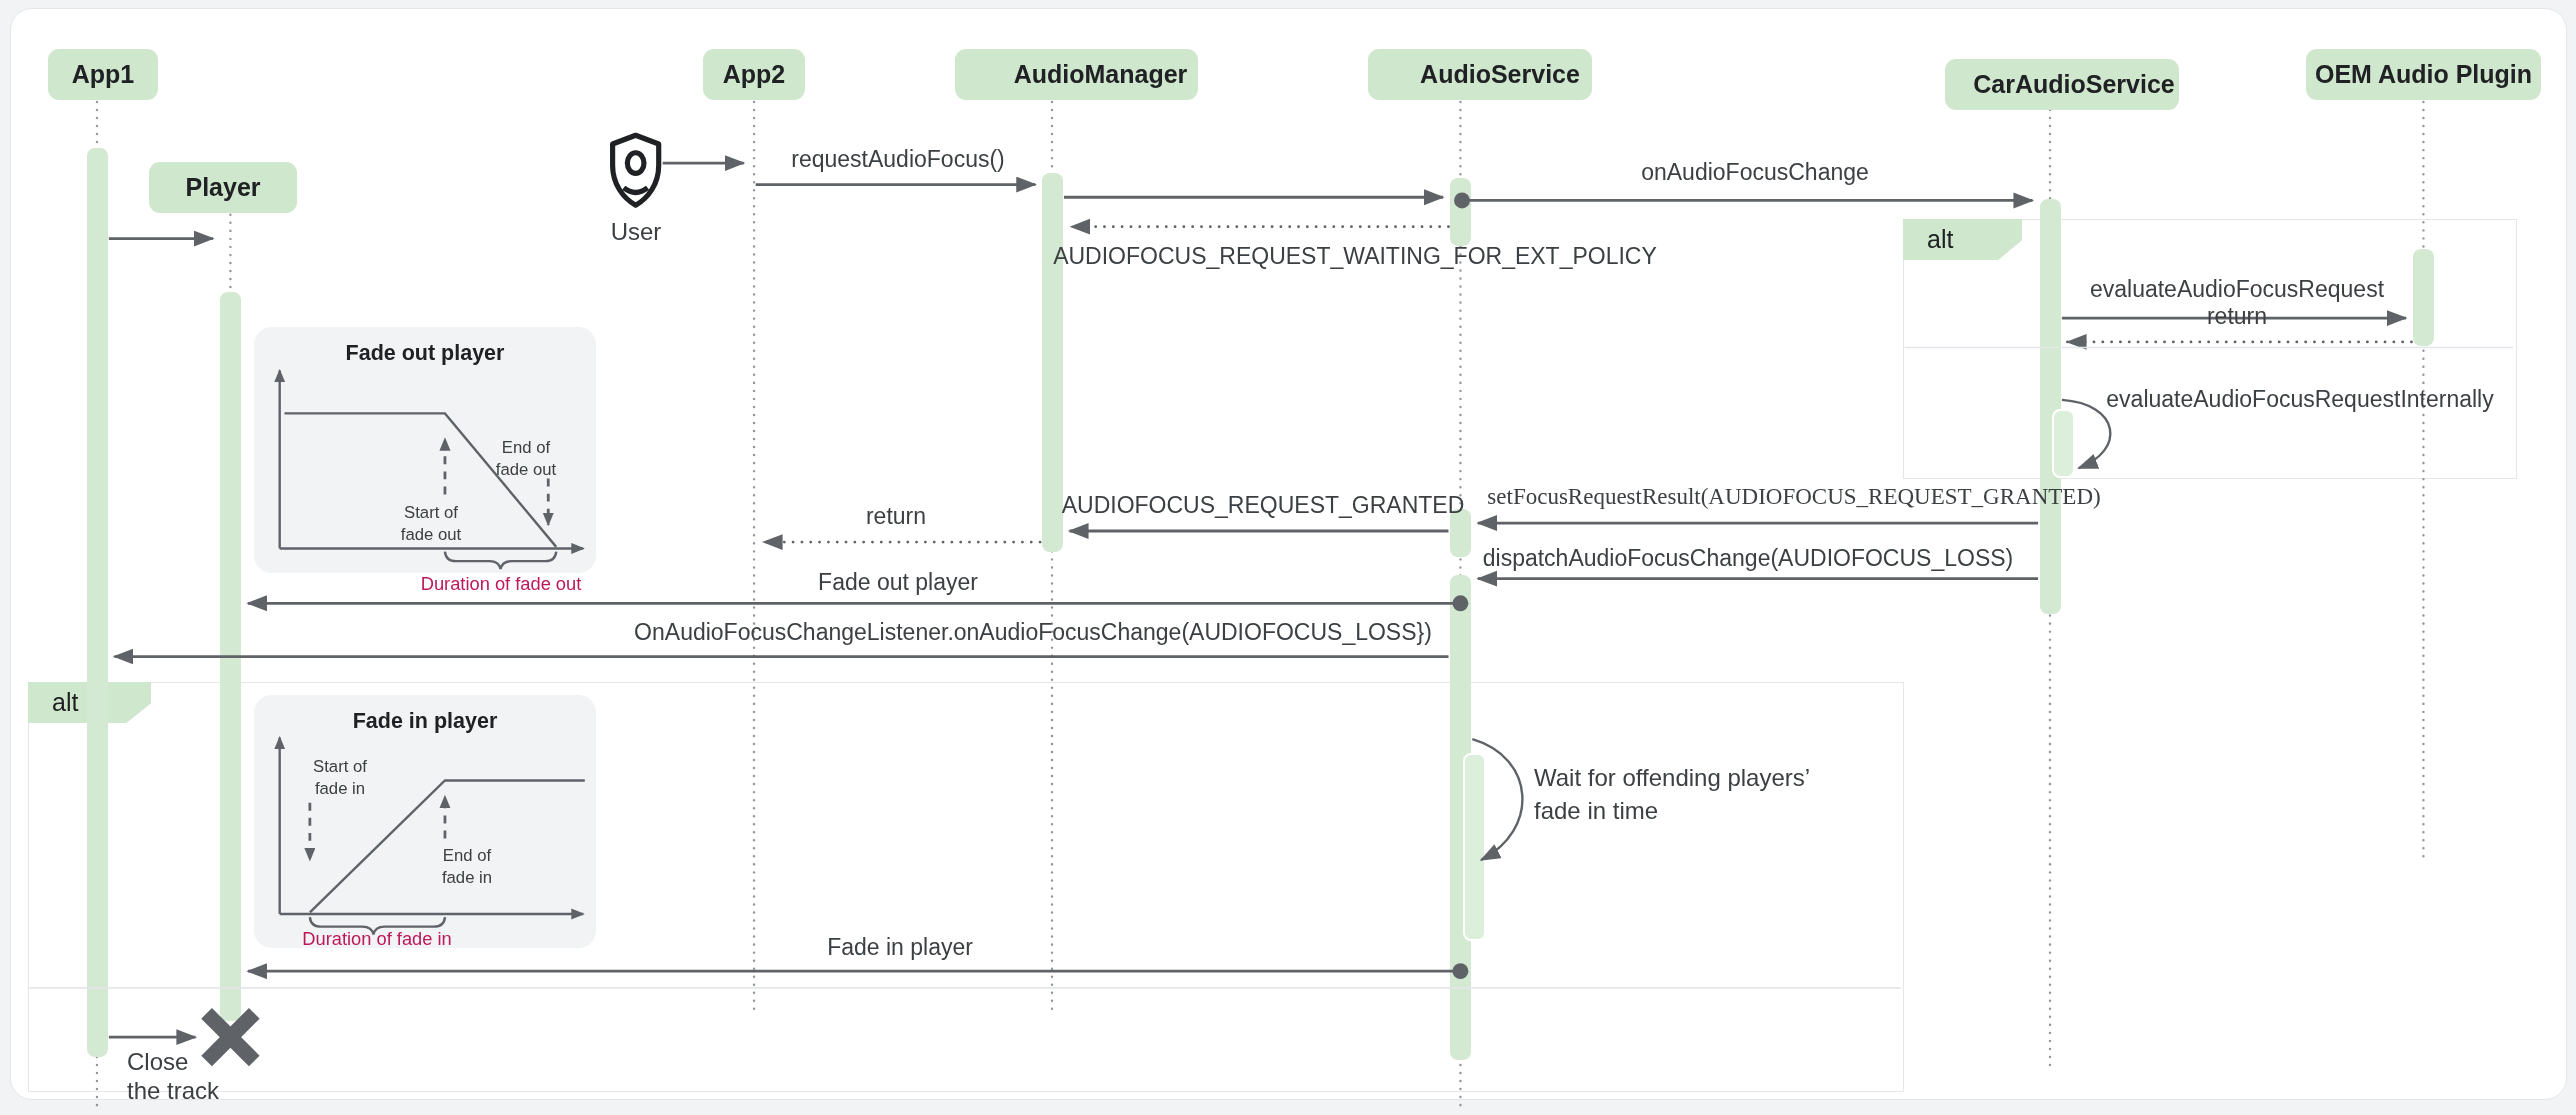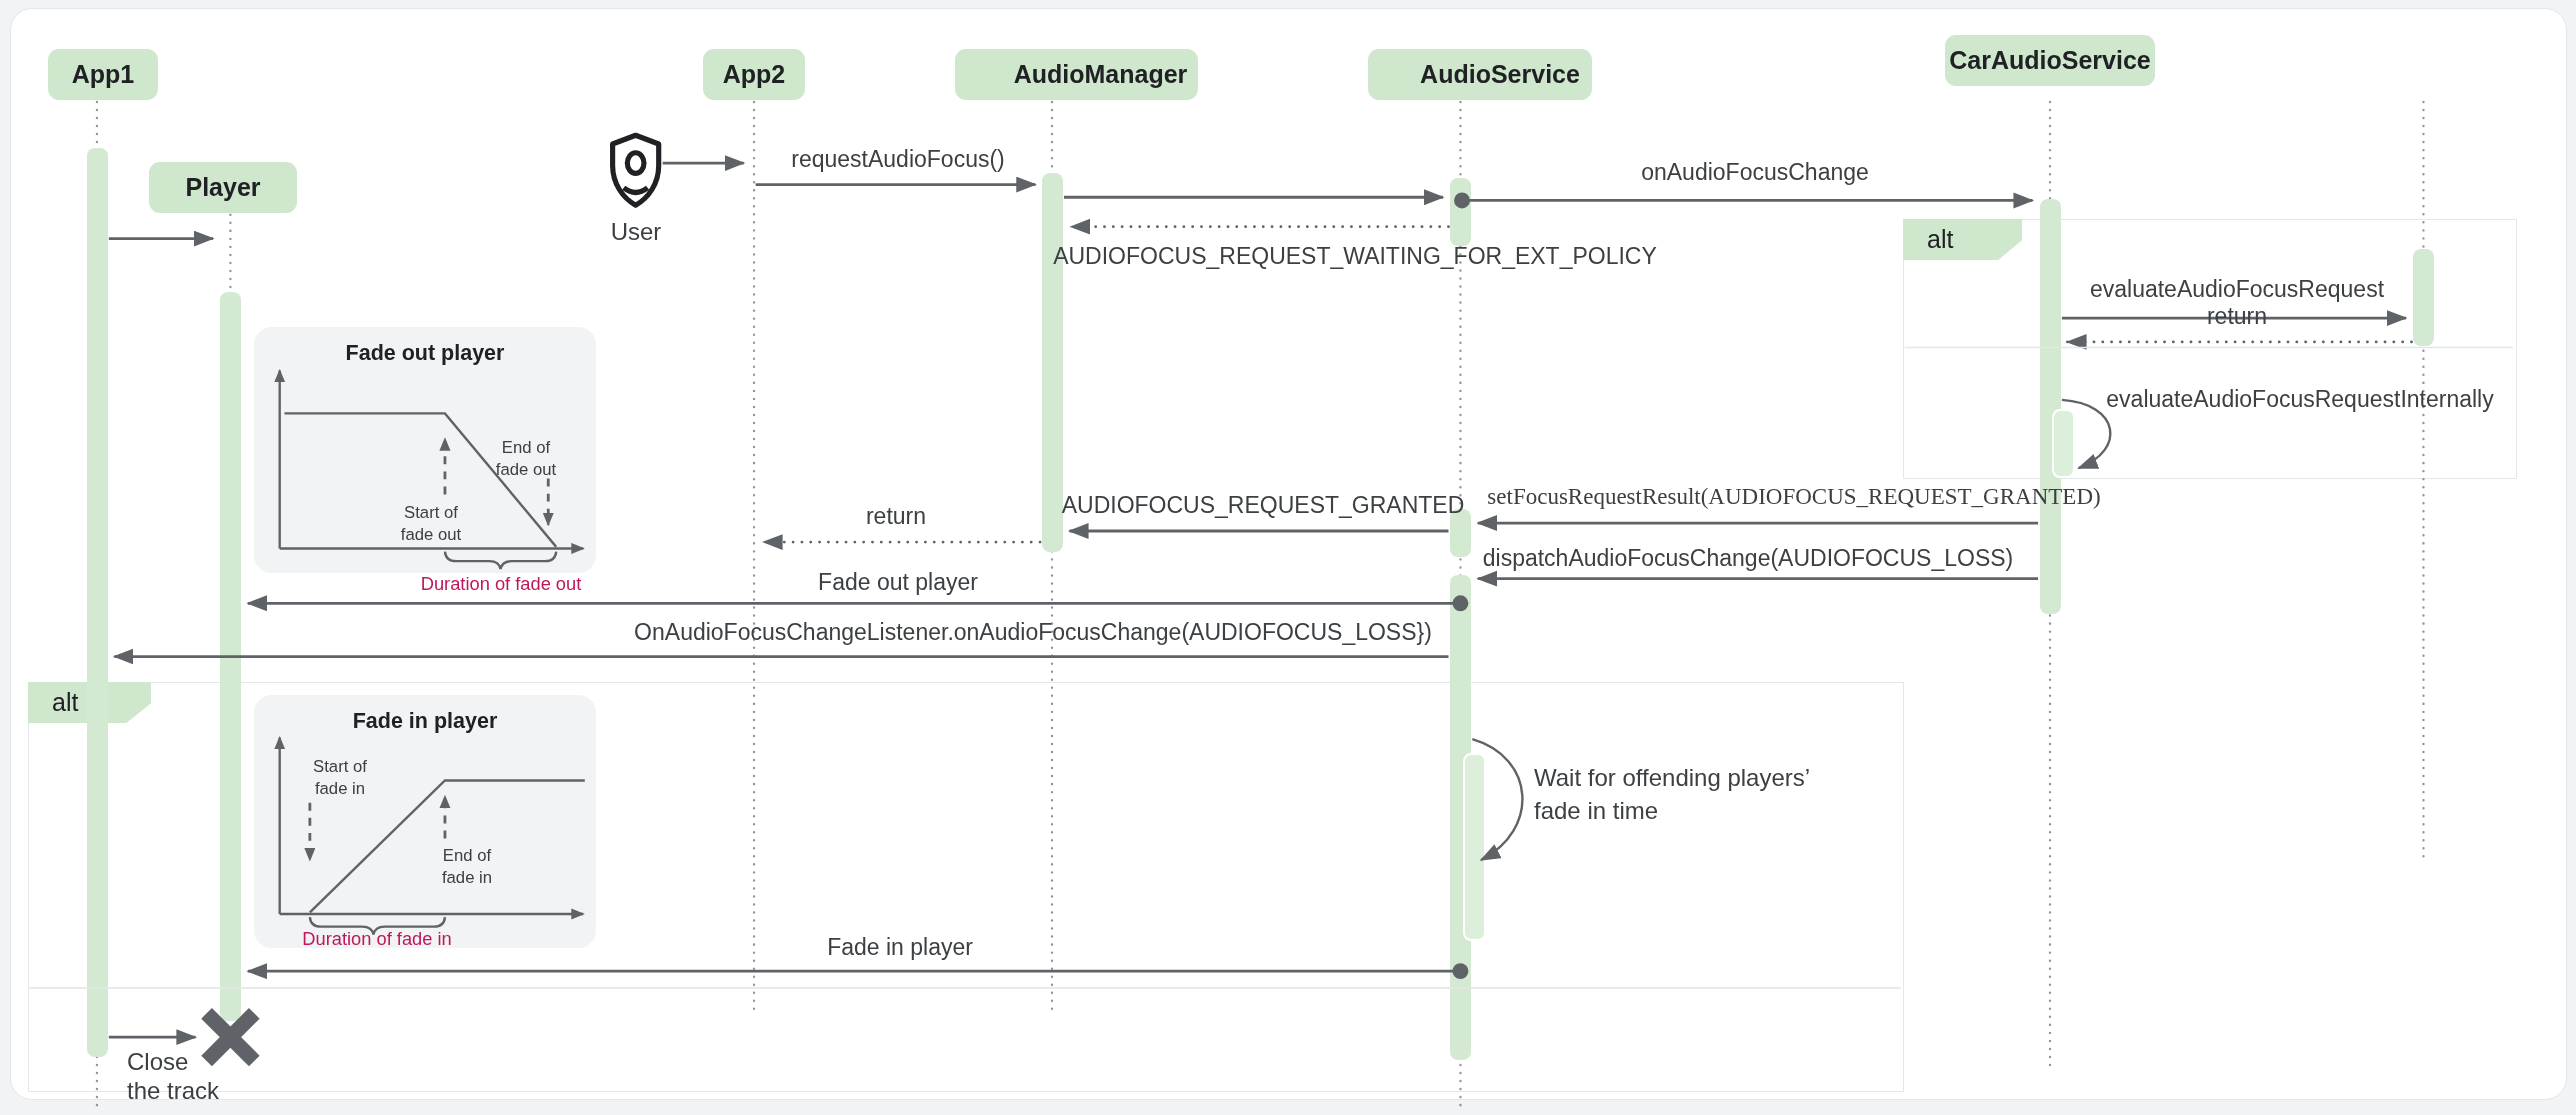--- a/index.html
+++ b/index.html
@@ -70,22 +70,25 @@
     </div>
   <div class="participant" style="left:703px;top:49px;width:102px;">
       <span>App2</span>
     </div>
   <div class="participant" style="left:955px;top:49px;width:195px;padding-left:48px;">
       <span>AudioManager</span>
     </div>
   <div class="participant" style="left:1368px;top:49px;width:184px;padding-left:40px;">
       <span>AudioService</span>
     </div>
-  <div class="participant" style="left:1945px;top:35px;width:210px;">
+  <div class="participant" style="left:1945px;top:59px;width:210px;padding-left:24px;">
       <span>CarAudioService</span>
+    </div>
+  <div class="participant" style="left:2306px;top:49px;width:235px;">
+      <span>OEM Audio Plugin</span>
     </div>
   <div class="participant" style="left:149px;top:162px;width:148px;">
       <span>Player</span>
     </div>
 
   <svg class="layer" width="2576" height="1116" viewBox="0 0 3242 1404">
     <defs>
       <marker id="arr" markerUnits="userSpaceOnUse" markerWidth="28" markerHeight="22" refX="24" refY="10" orient="auto">
         <path d="M0,0 L26,10 L0,20 Z" fill="#5f6368"></path>
       </marker>

